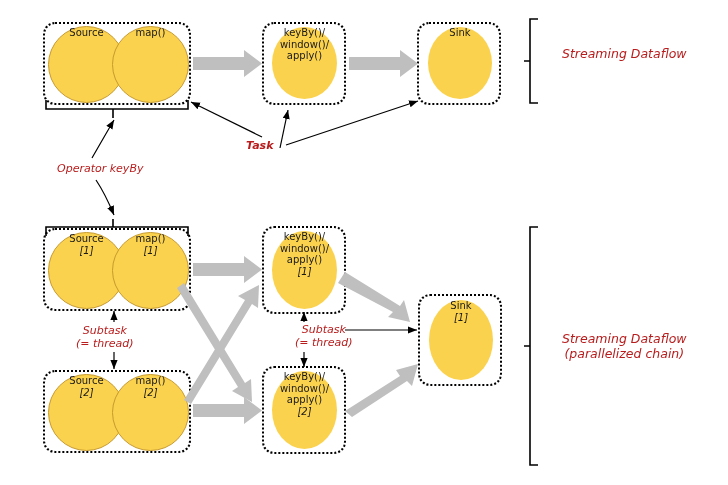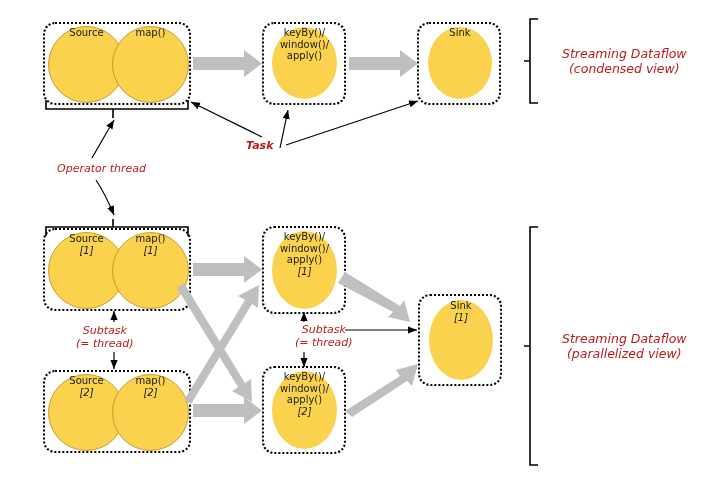--- a/index.html
+++ b/index.html
@@ -75,24 +75,23 @@
     <span>apply()</span>
   </div>
 
   <div class="taskbox" style="left:417px;top:22px;width:84px;height:83px;"></div>
   <div class="op noborder" style="left:428px;top:27px;width:64px;height:72px;">
     <span>Sink</span>
   </div>
 
   <div class="lbl big center" style="left:562px;top:46px;">
     <div>Streaming Dataflow</div>
-    <div>(condensed view)</div>
-  </div>
-
-  <div class="lbl" style="left:57px;top:162px;">Operator thread</div>
+  </div>
+
+  <div class="lbl" style="left:57px;top:162px;">Operator keyBy</div>
   <div class="lbl" style="left:246px;top:139px;font-weight:bold;">Task</div>
 
   <div class="taskbox" style="left:43px;top:228px;width:148px;height:83px;"></div>
   <div class="op" style="left:48px;top:232px;width:75px;height:75px;">
     <span>Source</span>
     <span class="idx">[1]</span>
   </div>
   <div class="op" style="left:112px;top:232px;width:75px;height:75px;">
     <span>map()</span>
     <span class="idx">[1]</span>
@@ -125,21 +124,21 @@
   </div>
 
   <div class="taskbox" style="left:418px;top:294px;width:84px;height:92px;"></div>
   <div class="op noborder" style="left:429px;top:300px;width:64px;height:80px;">
     <span>Sink</span>
     <span class="idx">[1]</span>
   </div>
 
   <div class="lbl big center" style="left:562px;top:331px;">
     <div>Streaming Dataflow</div>
-    <div>(parallelized view)</div>
+    <div>(parallelized chain)</div>
   </div>
 
   <div class="lbl center" style="left:76px;top:324px;">
     <div>Subtask</div>
     <div>(= thread)</div>
   </div>
   <div class="lbl center" style="left:295px;top:323px;">
     <div>Subtask</div>
     <div>(= thread)</div>
   </div>

